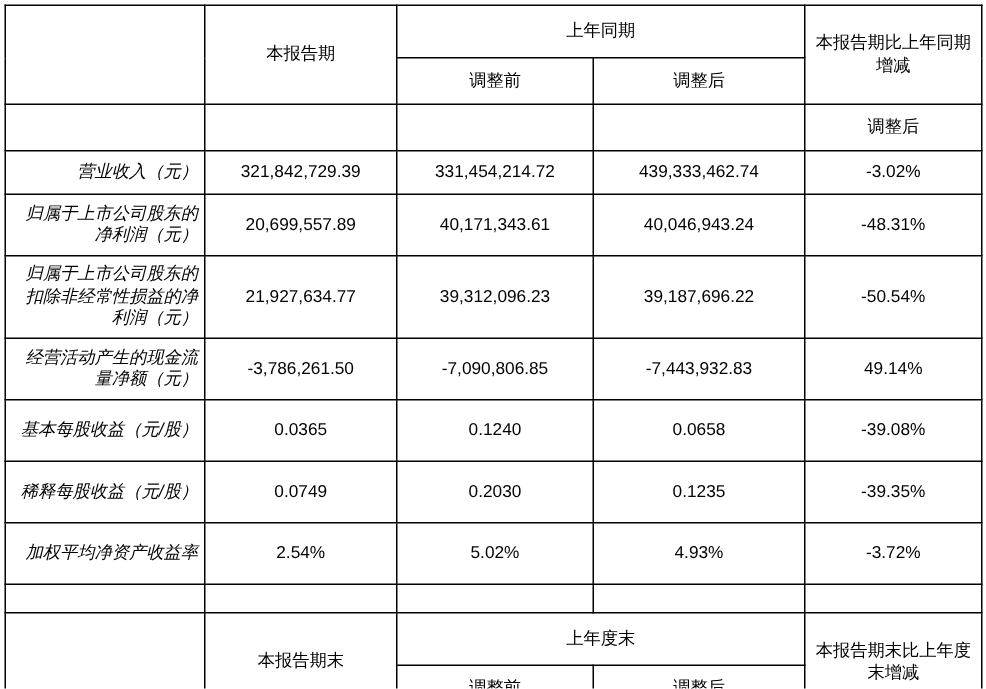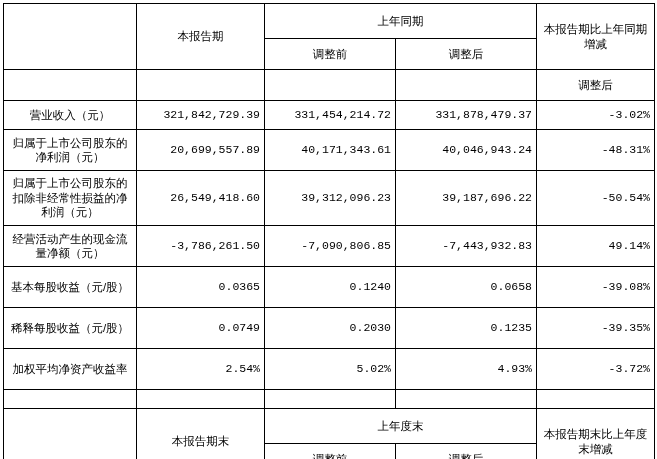--- a/index.html
+++ b/index.html
@@ -35,27 +35,27 @@
     word-break: break-all;
   }
   
   col.c-label { width: 133px; }
   col.c-cur   { width: 128px; }
   col.c-pre   { width: 131px; }
   col.c-post  { width: 141px; }
   col.c-chg   { width: 118px; }
 
   .label {
-    text-align: center;
+    text-align: right;
     padding-left: 4px;
+    font-style: italic;
   }
   .num {
-    text-align: right;
+    text-align: center;
     padding-right: 5px;
-    font-family: Liberation Mono, monospace;
   }
   .hdr {
     text-align: center;
     font-weight: normal;
   }
   .row-tall td { height: 34px; }
   .row-reg td { height: 22px; }
   .row-hdr1 td { height: 28px; }
   .row-hdr2 td { height: 24px; margin-left: 28px; }
   .spacer-row td {
@@ -98,33 +98,33 @@
         <td class="blank"></td>
         <td class="blank"></td>
         <td class="blank"></td>
         <td class="hdr">调整后</td>
       </tr>
 
       <tr class="row-reg">
         <td class="label">营业收入（元）</td>
         <td class="num">321,842,729.39</td>
         <td class="num">331,454,214.72</td>
-        <td class="num">331,878,479.37</td>
+        <td class="num">439,333,462.74</td>
         <td class="num">-3.02%</td>
       </tr>
       <tr class="row-tall">
         <td class="label">归属于上市公司股东的净利润（元）</td>
         <td class="num">20,699,557.89</td>
         <td class="num">40,171,343.61</td>
         <td class="num">40,046,943.24</td>
         <td class="num">-48.31%</td>
       </tr>
       <tr>
         <td class="label" style="height:48px">归属于上市公司股东的扣除非经常性损益的净利润（元）</td>
-        <td class="num">26,549,418.60</td>
+        <td class="num">21,927,634.77</td>
         <td class="num">39,312,096.23</td>
         <td class="num">39,187,696.22</td>
         <td class="num">-50.54%</td>
       </tr>
       <tr class="row-tall">
         <td class="label">经营活动产生的现金流量净额（元）</td>
         <td class="num">-3,786,261.50</td>
         <td class="num">-7,090,806.85</td>
         <td class="num">-7,443,932.83</td>
         <td class="num">49.14%</td>

